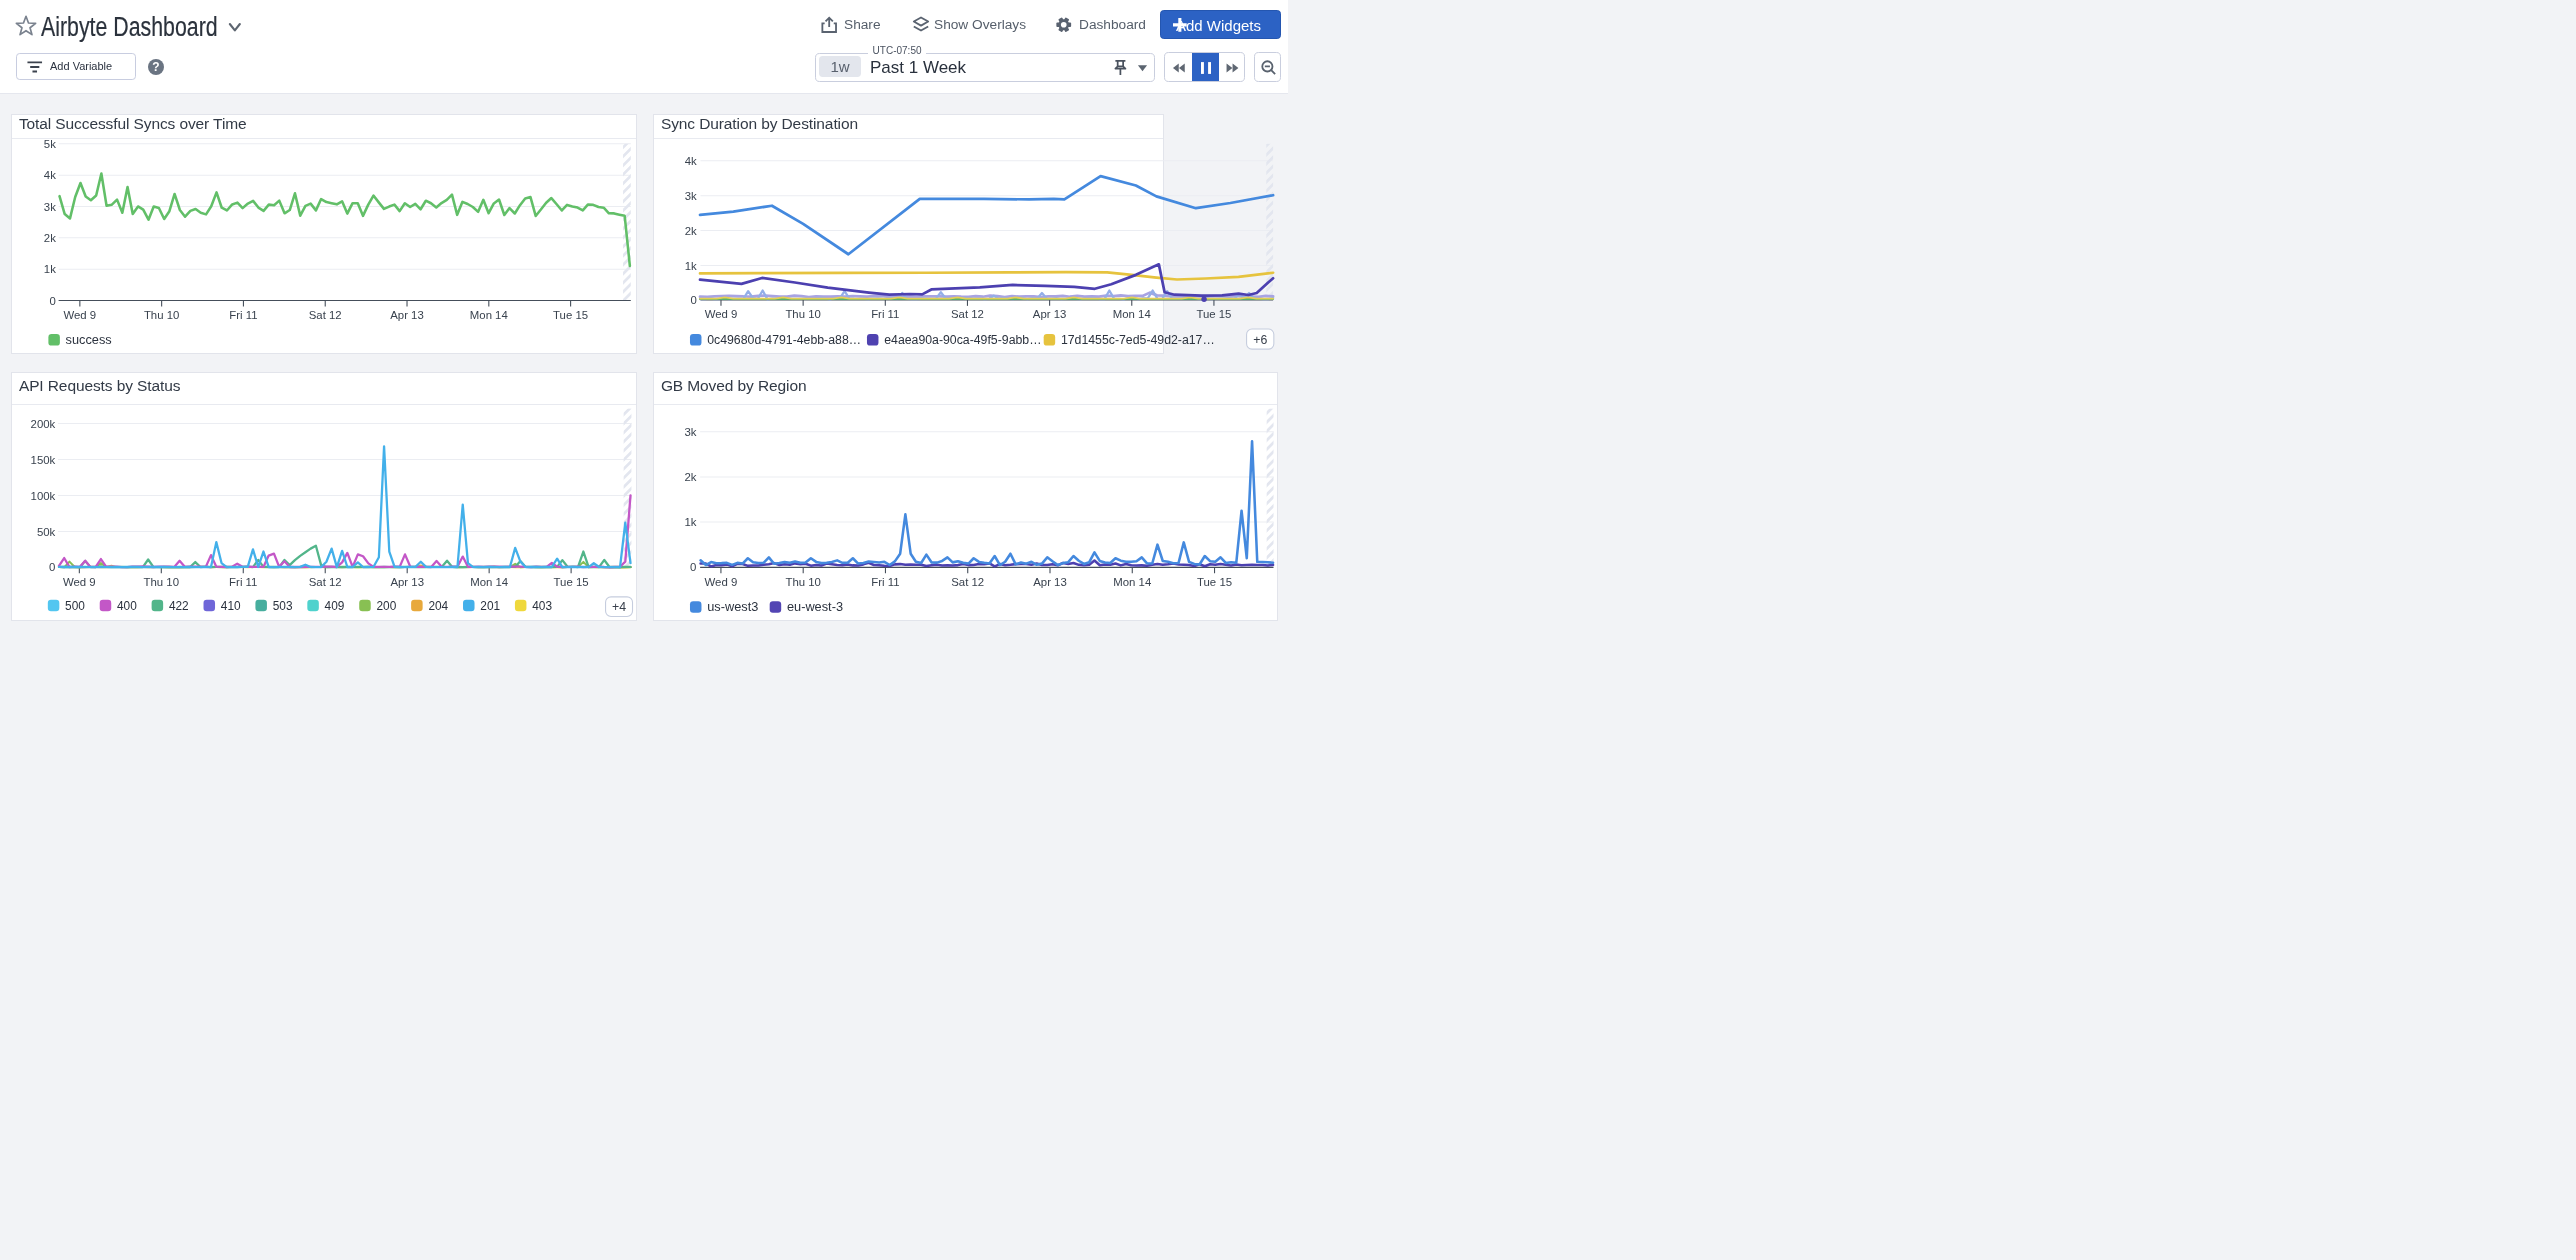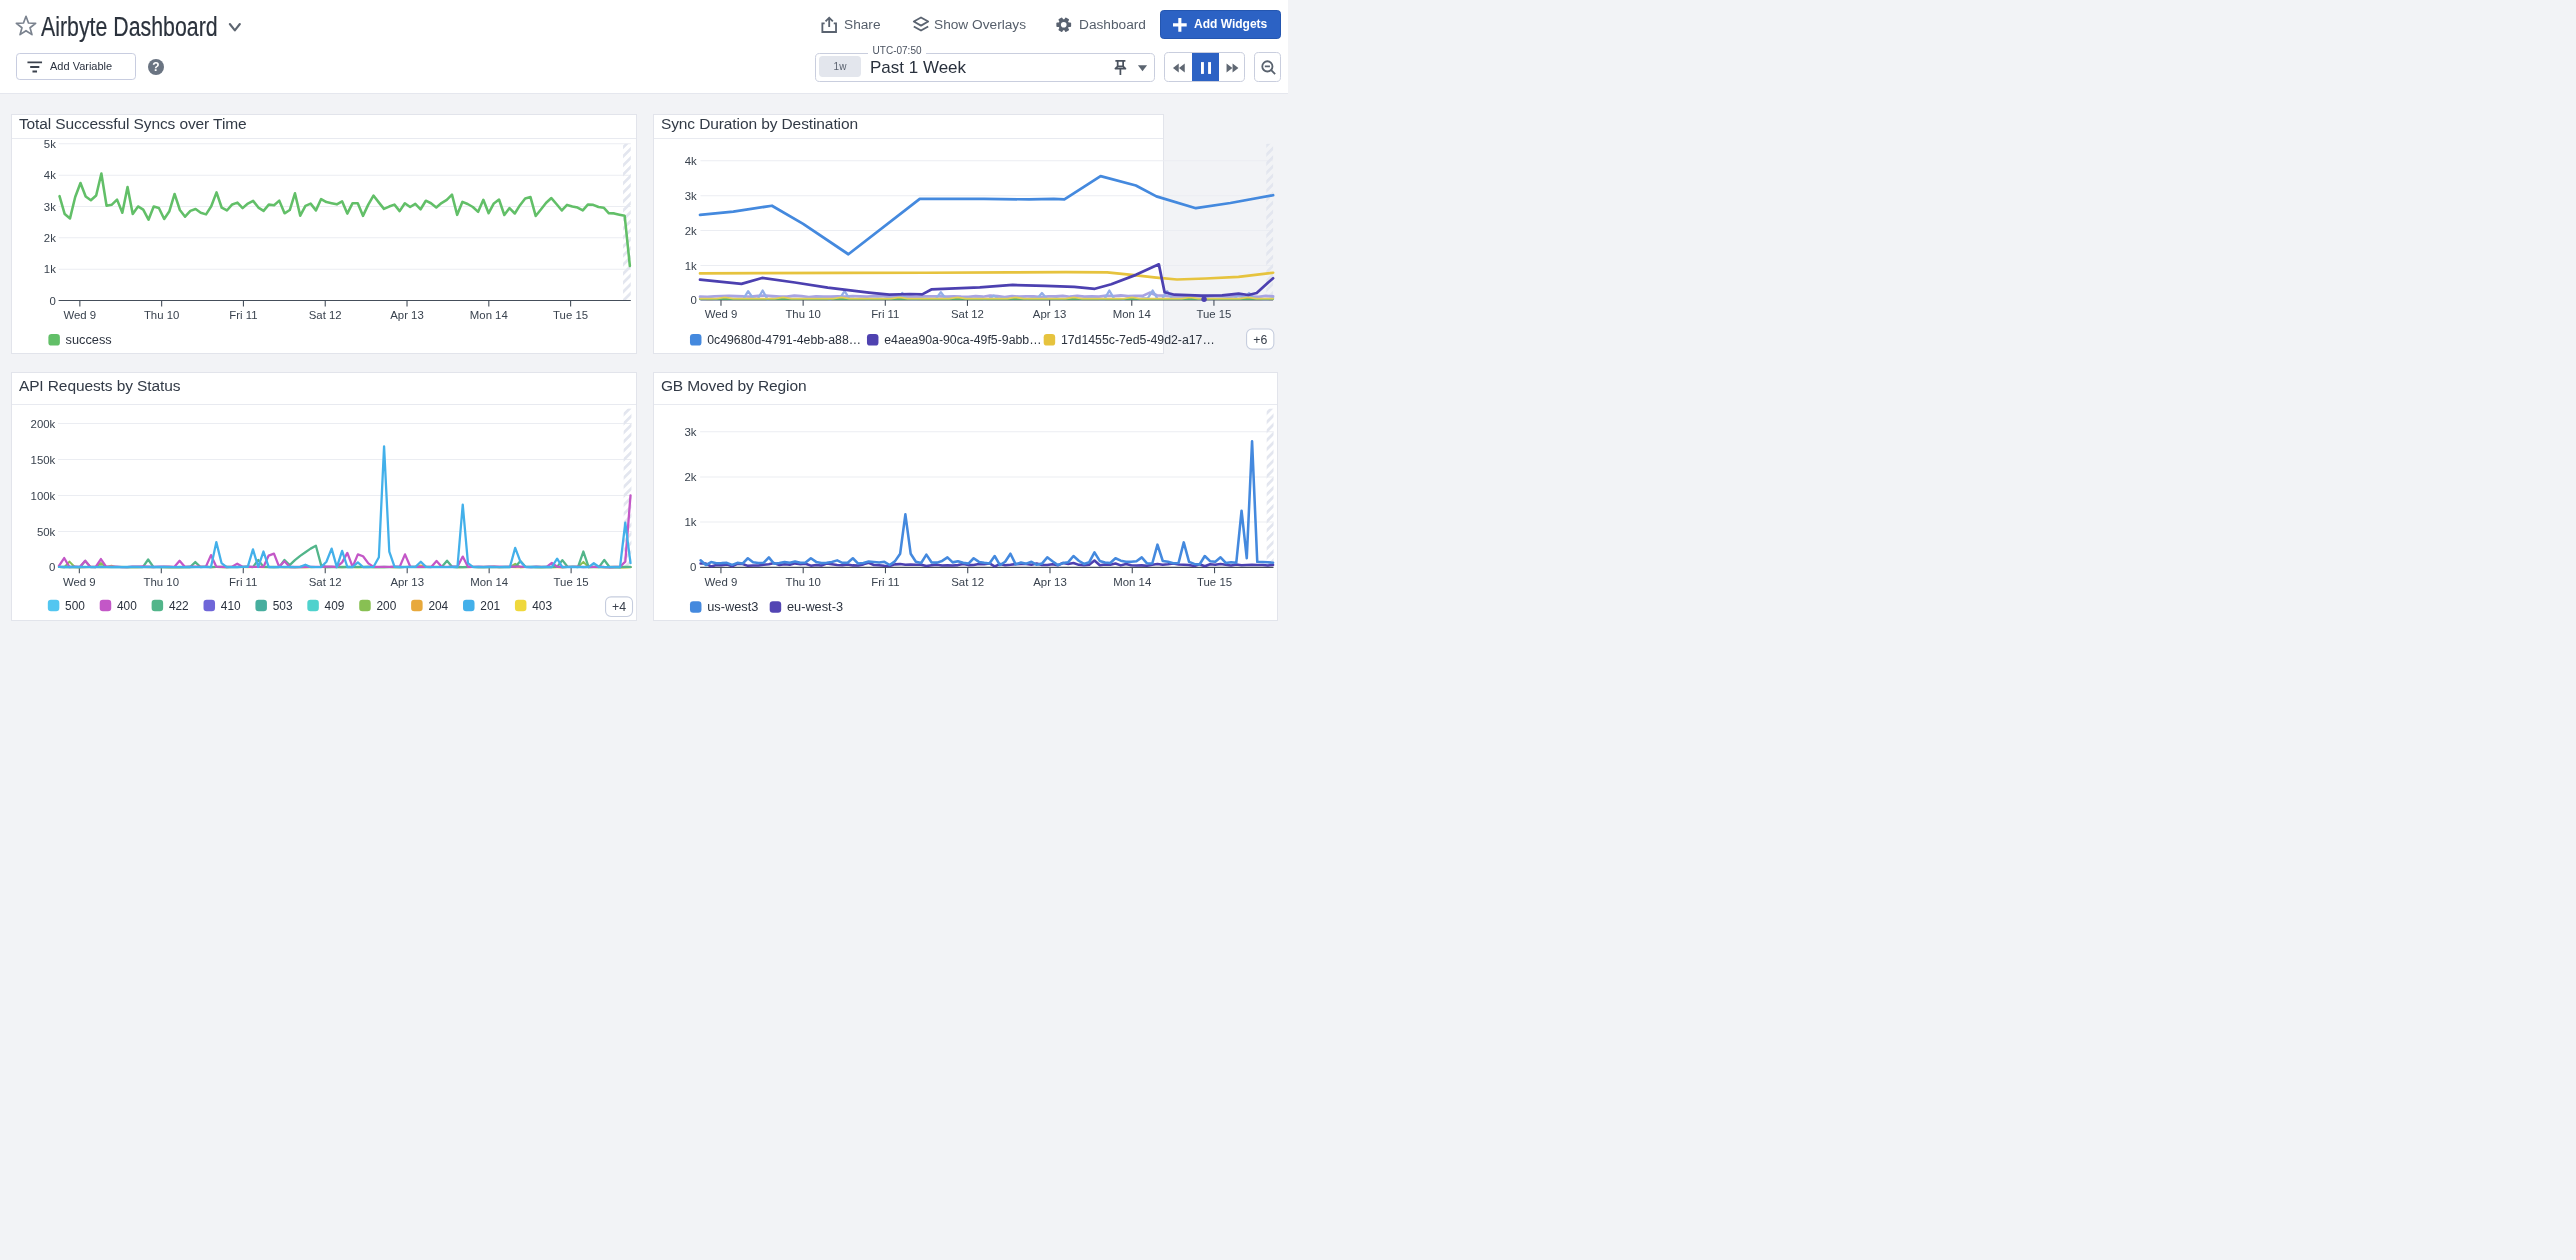--- a/index.html
+++ b/index.html
@@ -40,32 +40,32 @@
         <rect x="6.1" y="0.4" width="4.8" height="8.1" rx="1" transform="rotate(210 8.5 8.5)" fill="#596270"></rect>
         <rect x="6.1" y="0.4" width="4.8" height="8.1" rx="1" transform="rotate(270 8.5 8.5)" fill="#596270"></rect>
         <rect x="6.1" y="0.4" width="4.8" height="8.1" rx="1" transform="rotate(330 8.5 8.5)" fill="#596270"></rect>
         <circle cx="8.5" cy="8.5" r="3.1" fill="#fff"></circle>
       </svg>
       <div class="hact" style="left:1079px">Dashboard</div>
       <div style="position:absolute;left:1160px;top:10px;width:121px;height:29px;background:#2c62c4;border:0.9px solid #2456b0;border-radius:3.7px;color:#fff;">
         <svg width="13.7" height="13.7" style="position:absolute;left:12px;top:7.3px" viewBox="0 0 15 15">
           <path d="M7.5 0 V15 M0 7.5 H15" stroke="#fff" stroke-width="3.4"></path>
         </svg>
-        <span style="position:absolute;left:33px;top:6px;font-size:12px;font-weight:700;white-space:nowrap">Add Widgets</span>
+        <span style="position:absolute;left:15px;top:6px;font-size:15px;font-weight:400;white-space:nowrap">Add Widgets</span>
       </div>
       <div style="position:absolute;left:16px;top:53px;width:120px;height:27px;background:#fff;border:0.9px solid #c8cde0;border-radius:3.7px">
         <svg width="15.5" height="12.8" style="position:absolute;left:10px;top:7.3px" viewBox="0 0 17 14">
           <path d="M0.5 1.5 H16.5 M3.5 6.5 H13.5 M6 11.5 H11" stroke="#3c434e" stroke-width="2.1"></path>
         </svg>
         <span style="position:absolute;left:33px;top:5.5px;font-size:11px;color:#2c3340;white-space:nowrap">Add Variable</span>
       </div>
       <div style="position:absolute;left:148px;top:59px;width:16px;height:16px;border-radius:50%;background:#6a7482;color:#fff;font-size:12px;font-weight:700;text-align:center;line-height:16px">?</div>
       <div style="position:absolute;left:815px;top:53px;width:340px;height:29px;background:#fff;border:0.9px solid #c9cede;border-radius:4.6px"></div>
       <div style="position:absolute;left:868px;top:45px;font-size:10px;color:#4a5260;background:#fff;padding:0 4.6px;white-space:nowrap">UTC-07:50</div>
-      <div style="position:absolute;left:819px;top:56px;width:42px;height:21px;background:#e3e6ed;border-radius:3.7px;text-align:center;font-size:10px;color:#59616e;line-height:21px">1w</div>
+      <div style="position:absolute;left:819px;top:56px;width:42px;height:21px;background:#e3e6ed;border-radius:3.7px;text-align:center;font-size:15px;color:#59616e;line-height:21px">1w</div>
       <div style="position:absolute;left:870px;top:56px;font-size:17px;color:#29313d;line-height:23px">Past 1 Week</div>
       <svg width="12.8" height="16.4" style="position:absolute;left:1114px;top:60px" viewBox="0 0 14 18">
         <path d="M1.5 1 H12.5 M4 1 V7 M10 1 V7 M4 7 L1.5 9.5 H12.5 L10 7 Z M7 9.5 V16.5" fill="none" stroke="#4a525e" stroke-width="1.9" stroke-linejoin="round"></path>
       </svg>
       <svg width="11" height="8.2" style="position:absolute;left:1137px;top:64px" viewBox="0 0 12 9">
         <path d="M1 1.5 H11 L6 8 Z" fill="#5b6470"></path>
       </svg>
       <div style="position:absolute;left:1164px;top:52px;width:81px;height:30px;background:#fff;border:0.9px solid #c9cede;border-radius:4.6px;overflow:hidden">
         <svg width="12.8" height="10" style="position:absolute;left:6.9px;top:10px" viewBox="0 0 14 11">
           <path d="M7.4 0.5 L1 5.5 L7.4 10.5 Z" fill="#5f6772"></path>

